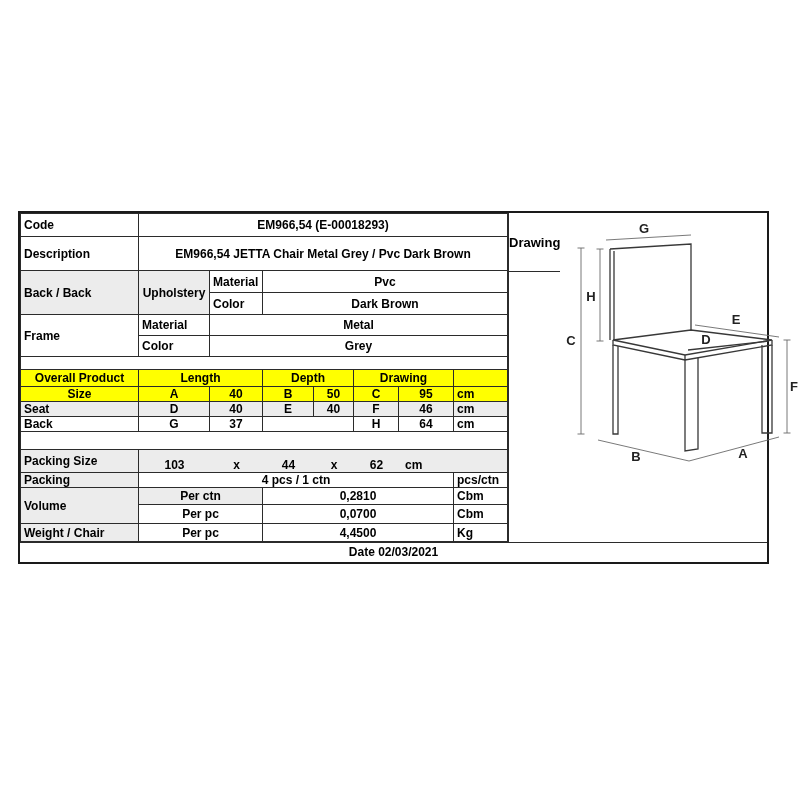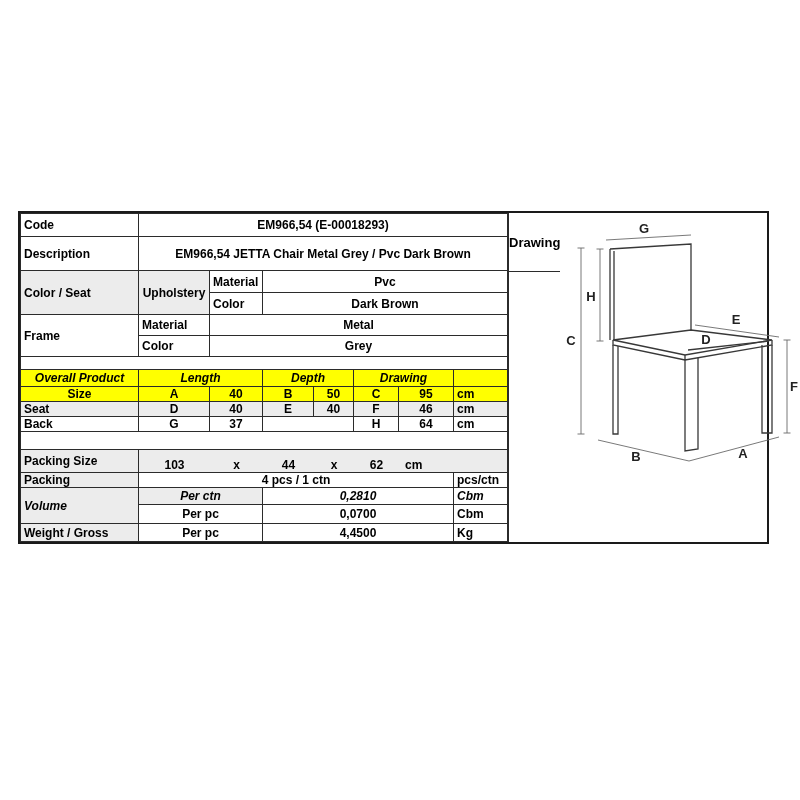--- a/index.html
+++ b/index.html
@@ -15,21 +15,21 @@
   table.spec td{border:1px solid #2b2b2b;font-size:12px;padding:0 3px;overflow:hidden;
                 white-space:nowrap;vertical-align:middle;}
   td.end{border-right:none;}
   td.lab{text-align:left;padding-left:4px;}
   td.ctr{text-align:center;}
   td.sm{font-size:11px;}
   td.shade{background:var(--shade,#ececec);}
   td.yel{background:var(--highlight,#ffff00);}
   tr.spacer td{background:#fff;}
   tr.h14 td{height:12px;} tr.h15 td{height:13px;} tr.h16 td{height:14px;}
-  tr.h18 td{height:16px;font-style:italic;} tr.h19 td{height:17px;} tr.h20 td{height:18px;}
+  tr.h18 td{height:16px;} tr.h19 td{height:17px;} tr.h20 td{height:18px;}
   tr.h22 td{height:20px;} tr.h23 td{height:21px;} tr.h24 td{height:22px;}
   tr.h35 td{height:33px;}
   .psrow{display:flex;width:100%;margin-top:8px;}
   .psrow span{display:block;text-align:center;font-size:12px;}
   .ps1{width:71px;} .ps2{width:53px;} .ps3{width:51px;} .ps4{width:40px;}
   .ps5{width:45px;} .ps6{width:55px;text-align:left!important;padding-left:6px;box-sizing:border-box;}
   .drawing{flex:1;border-left:1px solid #2b2b2b;display:flex;flex-direction:row;background:#fff;}
   .drawing-header{height:58px;border-bottom:1px solid #2b2b2b;display:flex;align-items:center;
                   justify-content:center;font-size:13px;}
   .drawing-body{flex:1;position:relative;}
@@ -60,21 +60,21 @@
         <tbody>
           <tr class="h24">
             <td class="lab">Code</td>
             <td colspan="7" class="ctr end">EM966,54 (E-00018293)</td>
           </tr>
           <tr class="h35">
             <td class="lab">Description</td>
             <td colspan="7" class="ctr end">EM966,54 JETTA Chair Metal Grey / Pvc Dark Brown</td>
           </tr>
           <tr class="h23">
-            <td class="lab shade" rowspan="2">Color / Seat</td>
+            <td class="lab shade" rowspan="2">Back / Back</td>
             <td class="ctr shade" rowspan="2">Upholstery</td>
             <td class="lab sm">Material</td>
             <td colspan="5" class="ctr end">Pvc</td>
           </tr>
           <tr class="h23">
             <td class="lab sm">Color</td>
             <td colspan="5" class="ctr end">Dark Brown</td>
           </tr>
           <tr class="h22">
             <td class="lab" rowspan="2">Frame</td>
@@ -150,21 +150,21 @@
             <td colspan="2" class="ctr shade">Per ctn</td>
             <td colspan="4" class="ctr">0,2810</td>
             <td class="lab sm end">Cbm</td>
           </tr>
           <tr class="h20">
             <td colspan="2" class="ctr">Per pc</td>
             <td colspan="4" class="ctr">0,0700</td>
             <td class="lab sm end">Cbm</td>
           </tr>
           <tr class="h19">
-            <td class="lab shade">Weight / Gross</td>
+            <td class="lab shade">Weight / Chair</td>
             <td colspan="2" class="ctr">Per pc</td>
             <td colspan="4" class="ctr">4,4500</td>
             <td class="lab sm end">Kg</td>
           </tr>
         </tbody>
       </table>
 
       <div class="drawing">
         <div class="drawing-header">Drawing</div>
         <div class="drawing-body">
@@ -200,14 +200,15 @@
               <text x="234" y="178">F</text>
               <text x="76" y="248">B</text>
               <text x="183" y="245">A</text>
             </g>
           </svg>
         </div>
       </div>
 
     </div>
 
+    <div class="date-row">Date 02/03/2021</div>
   </div>
 </div>
 
 </body></html>

